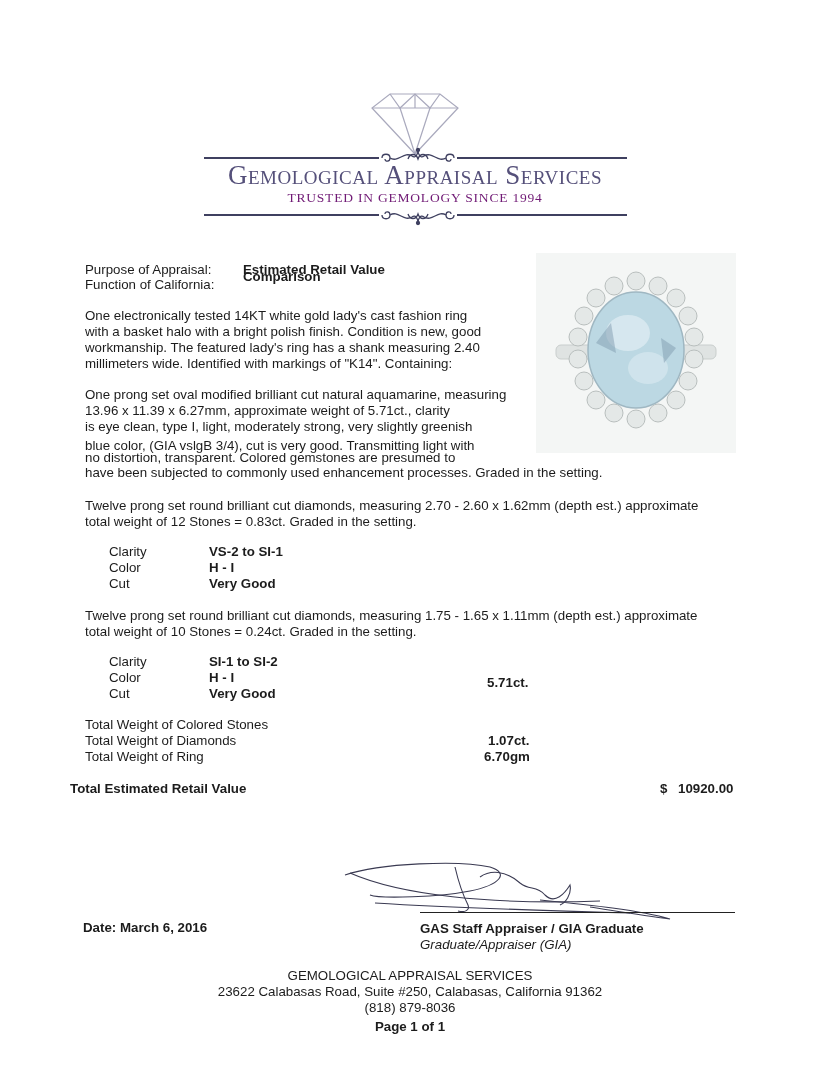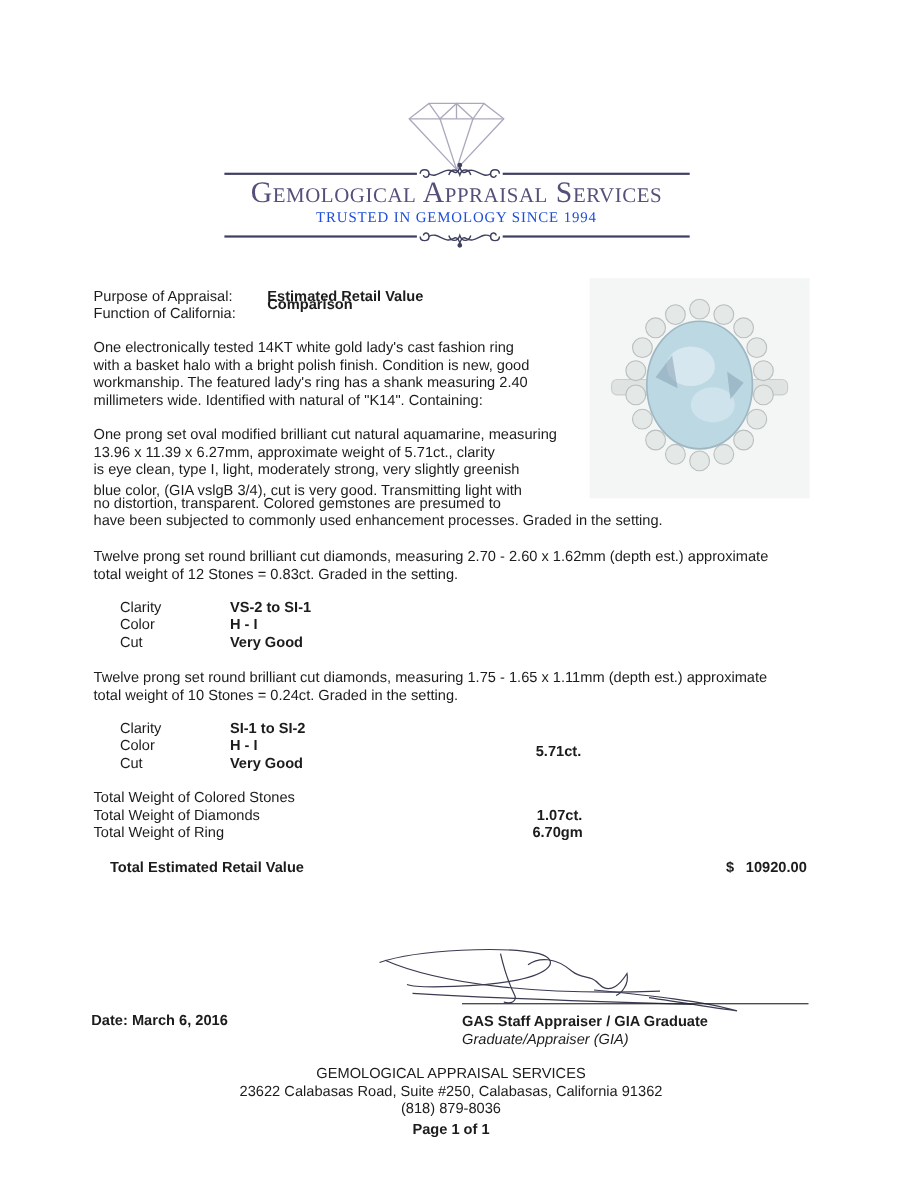--- a/index.html
+++ b/index.html
@@ -9,21 +9,21 @@
   .txt { font-size: 13.3px; line-height: 15.6px; white-space: nowrap; }
   .b { font-weight: bold; }
 
   
   .logo-diamond { left: 370px; top: 90px; width: 90px; height: 66px; }
   .rule { height: 2px; background: #3f4060; }
   .brand { left: 200px; top: 160px; width: 430px; text-align: center;
            font-family: "Liberation Serif", serif; color: #55507a;
            font-size: 27px; letter-spacing: 0.5px; font-variant: small-caps; line-height: 30px; }
   .tagline { left: 200px; top: 190px; width: 430px; text-align: center;
-             font-family: "Liberation Serif", serif; color: #1d4ed8;
+             font-family: "Liberation Serif", serif; color: #701a75;
              font-size: 13.5px; letter-spacing: 0.8px; line-height: 16px; }
   .orn { width: 80px; height: 20px; }
 
   
   .photo { left: 536px; top: 253px; width: 200px; height: 200px; background: #f3f5f4; overflow: hidden; }
 
   .signature { left: 340px; top: 855px; width: 400px; height: 70px; }
   .sig-line { left: 420px; top: 912px; width: 315px; height: 1px; background: #222; }
 
   .footer { left: 200px; width: 420px; text-align: center; }
@@ -110,21 +110,21 @@
     <ellipse cx="92" cy="80" rx="22" ry="18" fill="#dcebf1" opacity="0.8"></ellipse>
     <ellipse cx="112" cy="115" rx="20" ry="16" fill="#d3e6ee" opacity="0.8"></ellipse>
     <path d="M60,90 L75,70 L80,100 Z" fill="#7f9cb0" opacity="0.5"></path>
     <path d="M125,85 L140,95 L128,110 Z" fill="#7f9cb0" opacity="0.5"></path>
   </svg>
 </div>
 
 <div class="abs txt" style="left:85px; top:308px;text-align:center;">One electronically tested 14KT white gold lady's cast fashion ring</div>
 <div class="abs txt" style="left:85px; top:324px;">with a basket halo with a bright polish finish. Condition is new, good</div>
 <div class="abs txt" style="left:85px; top:340px;">workmanship. The featured lady's ring has a shank measuring 2.40</div>
-<div class="abs txt" style="left:85px; top:356px;">millimeters wide. Identified with natural of "K14".  Containing:</div>
+<div class="abs txt" style="left:85px; top:356px;">millimeters wide. Identified with markings of "K14".  Containing:</div>
 
 <div class="abs txt" style="left:85px; top:387px;">One prong set oval modified brilliant cut natural aquamarine, measuring</div>
 <div class="abs txt" style="left:85px; top:403px;">13.96 x 11.39 x 6.27mm, approximate weight of 5.71ct., clarity</div>
 <div class="abs txt" style="left:85px; top:419px;">is eye clean, type I, light, moderately strong, very slightly greenish</div>
 <div class="abs txt" style="left:85px; top:438px;">blue color, (GIA vslgB 3/4), cut is very good. Transmitting light with</div>
 <div class="abs txt" style="left:85px; top:450px;">no distortion, transparent. Colored gemstones are presumed to</div>
 <div class="abs txt" style="left:85px; top:465px;">have been subjected to commonly used enhancement processes. Graded in the setting.</div>
 
 <div class="abs txt" style="left:85px; top:498px;">Twelve prong set round brilliant cut diamonds, measuring 2.70 - 2.60 x 1.62mm (depth est.) approximate</div>
 <div class="abs txt" style="left:85px; top:514px;">total weight of 12 Stones = 0.83ct. Graded in the setting.</div>
@@ -146,21 +146,21 @@
 <div class="abs txt" style="left:109px; top:686px;">Cut</div>
 <div class="abs txt b" style="left:209px; top:686px;">Very Good</div>
 
 <div class="abs txt" style="left:85px; top:717px;">Total Weight of Colored Stones</div>
 <div class="abs txt b" style="left:487px; top:675px;">5.71ct.</div>
 <div class="abs txt" style="left:85px; top:733px;">Total Weight of Diamonds</div>
 <div class="abs txt b" style="left:488px; top:733px;">1.07ct.</div>
 <div class="abs txt" style="left:85px; top:749px;">Total Weight of Ring</div>
 <div class="abs txt b" style="left:484px; top:749px;">6.70gm</div>
 
-<div class="abs txt b" style="left:100px; top:781px;text-align:center;">Total Estimated Retail Value</div>
+<div class="abs txt b" style="left:70px; top:781px;text-align:center;">Total Estimated Retail Value</div>
 <div class="abs txt b" style="left:660px; top:781px;">$</div>
 <div class="abs txt b" style="left:678px; top:781px;">10920.00</div>
 
 <div class="abs signature">
   <svg width="400" height="70" viewBox="0 0 400 70">
     <g fill="none" stroke="#3a3a52" stroke-width="1.1">
       <path d="M5,20 C40,8 120,5 150,12 C170,18 160,30 130,36 C100,42 40,44 30,40"></path>
       <path d="M10,18 C60,40 150,50 260,46"></path>
       <path d="M35,48 C100,52 180,55 290,58"></path>
       <path d="M115,12 C118,25 122,38 128,50 C130,55 125,58 118,56"></path>

